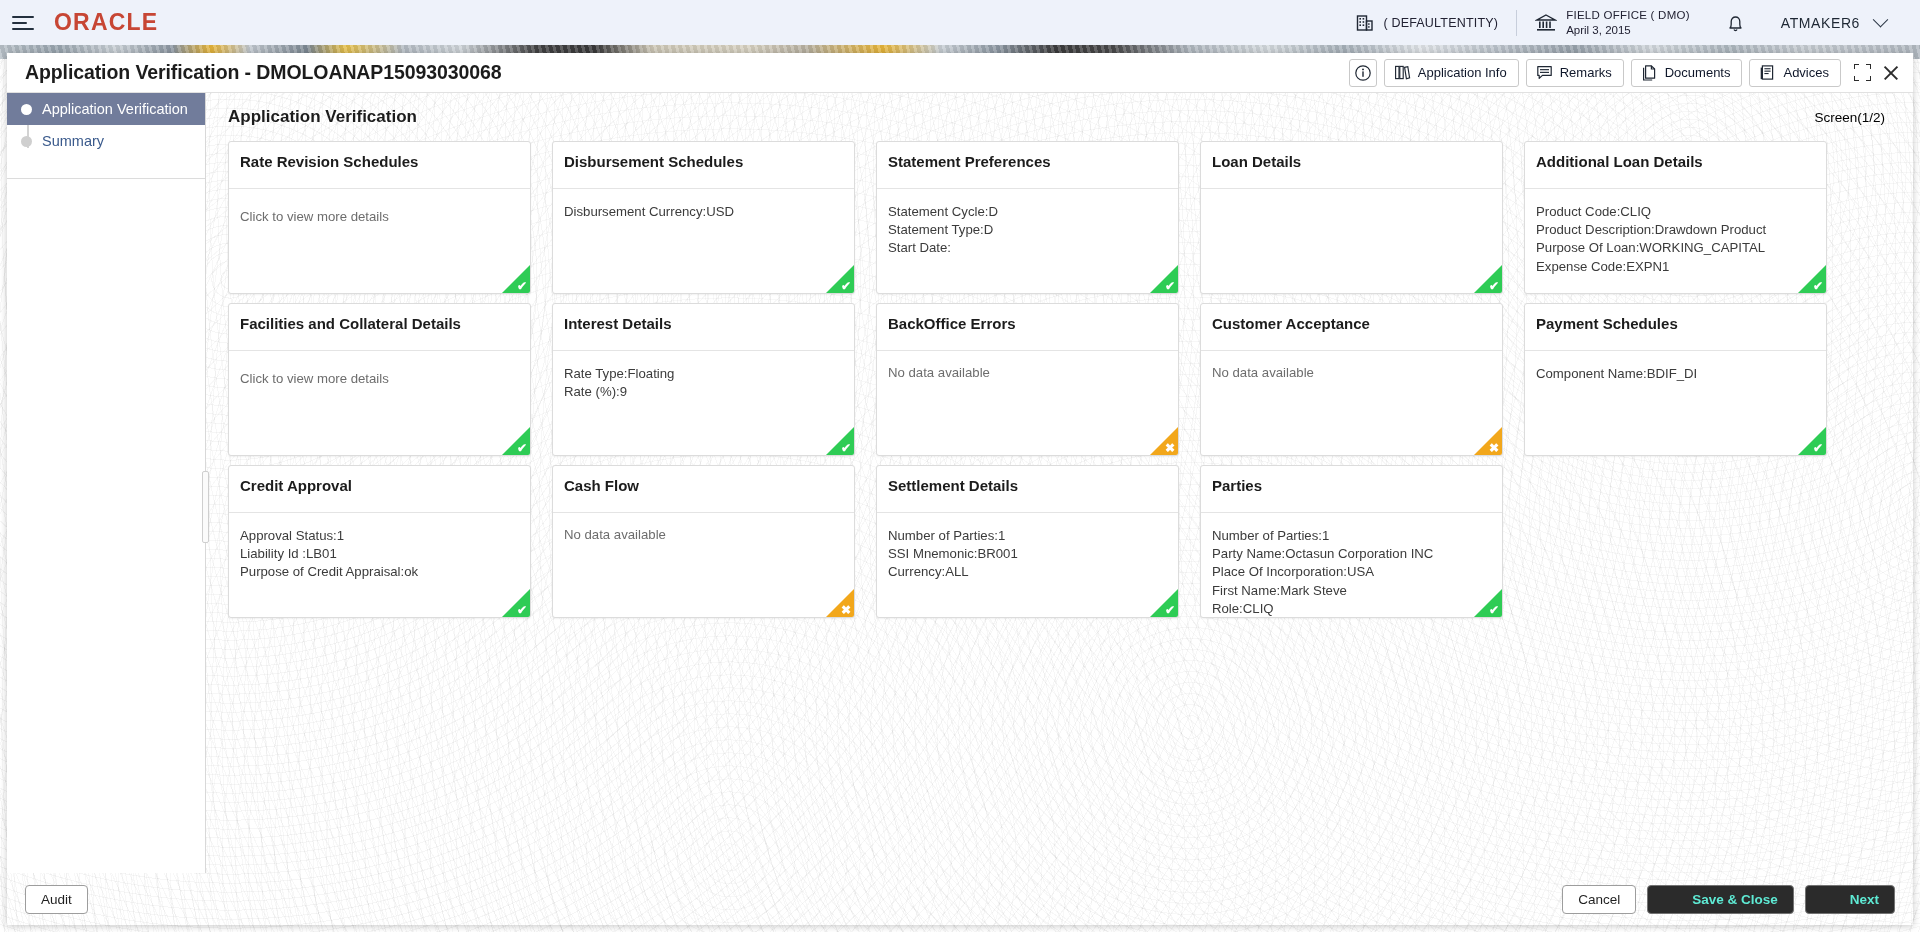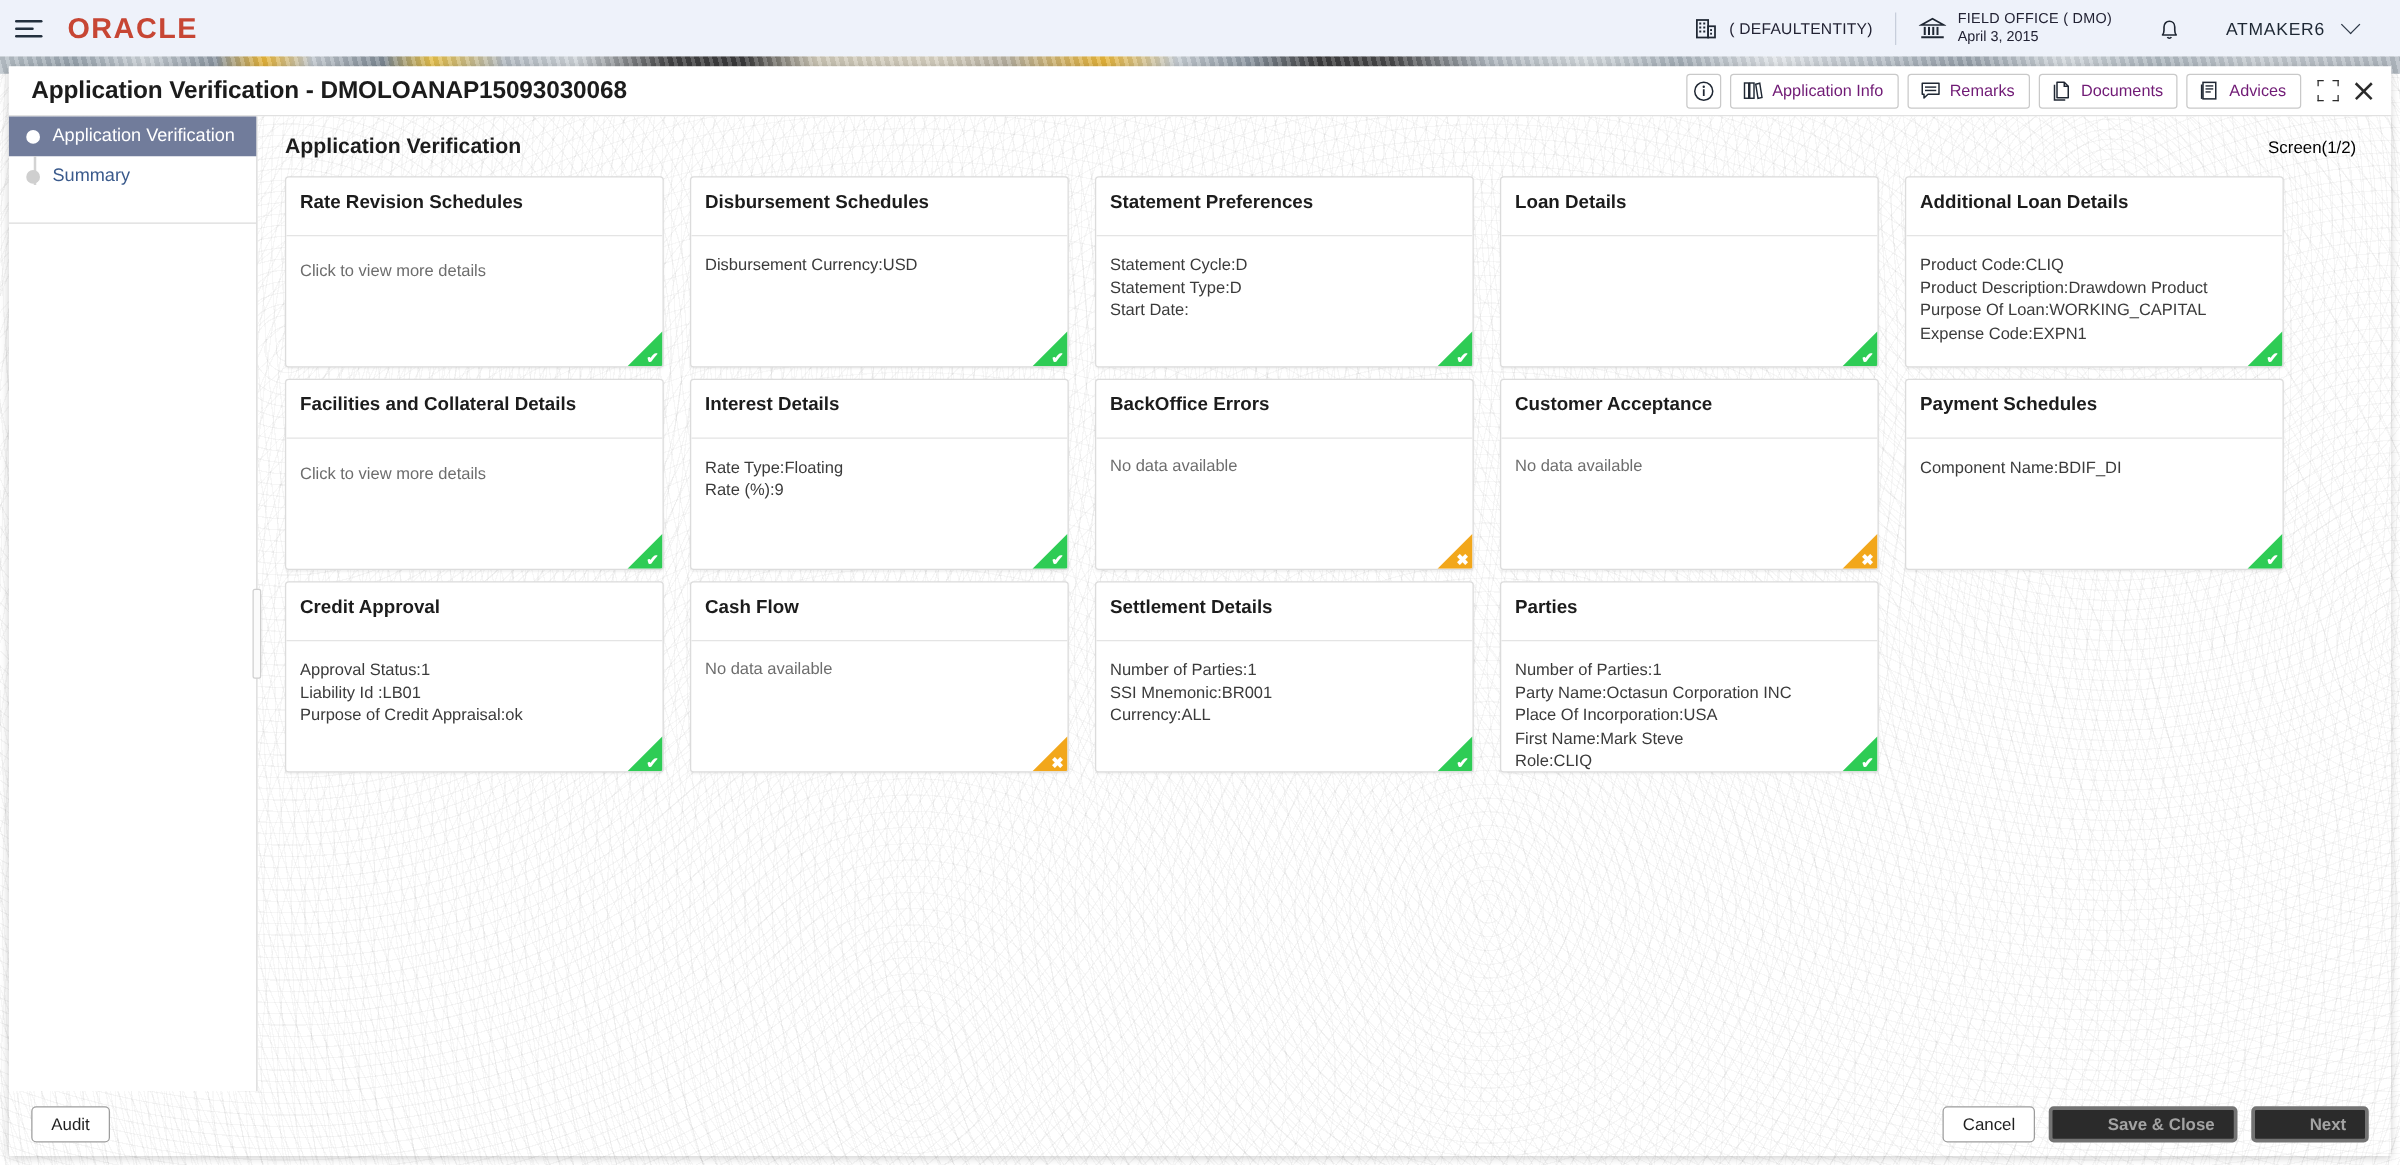--- a/index.html
+++ b/index.html
@@ -96,21 +96,21 @@
     font-size: 19.5px; font-weight: 700; color: #1c1c1c; letter-spacing: -.1px;
   }
   .modal-actions { margin-left: auto; display: flex; align-items: center; gap: 7px; }
   .icon-btn-round {
     width: 28px; height: 28px; border: 1px solid #c9c9c9; border-radius: 3px;
     background: #fff; display:flex; align-items:center; justify-content:center; cursor: pointer;
   }
   .act-btn {
     height: 28px; border: 1px solid #c9c9c9; border-radius: 3px; background: #fff;
     display: flex; align-items: center; gap: 7px; padding: 0 11px 0 9px;
-    font-size: 13px; color: #701a75; cursor: pointer; white-space: nowrap;
+    font-size: 13px; color: #0f172a; cursor: pointer; white-space: nowrap;
   }
   .win-ctl { display: flex; align-items: center; gap: 10px; margin-left: 6px; }
   .minmax {
     width: 17px; height: 17px; position: relative; cursor: pointer;
   }
   .minmax i { position:absolute; width:5px; height:5px; }
   .minmax i:nth-child(1){ left:0; top:0; border-left:1.8px solid #2b2b2b; border-top:1.8px solid #2b2b2b; }
   .minmax i:nth-child(2){ right:0; top:0; border-right:1.8px solid #2b2b2b; border-top:1.8px solid #2b2b2b; }
   .minmax i:nth-child(3){ left:0; bottom:0; border-left:1.8px solid #2b2b2b; border-bottom:1.8px solid #2b2b2b; }
   .minmax i:nth-child(4){ right:0; bottom:0; border-right:1.8px solid #2b2b2b; border-bottom:1.8px solid #2b2b2b; }
@@ -196,21 +196,21 @@
   
   .footer {
     height: 52px; background: transparent; display: flex; align-items: center;
     padding: 0 18px 0 18px; position: relative;
   }
   .btn {
     height: 29px; border-radius: 4px; font-size: 13.5px; padding: 0 15px;
     display: flex; align-items: center; justify-content: center; cursor: pointer; white-space: nowrap;
   }
   .btn-outline { background: #ffffff; border: 1px solid #9d9d9d; color: #1f1f1f; }
-  .btn-dark { background: #2b2b2b; border: 3px solid #737373; color: #a3a3a3; font-weight: 700; padding-left: 44px; }
+  .btn-dark { background: #2b2b2b; border: 1px solid #737373; color: #5eead4; font-weight: 700; padding-left: 44px; }
   .footer-right { margin-left: auto; display: flex; align-items: center; gap: 11px; }
 
   svg { display: block; }
 </style>
 </head>
 <body>
 
 <div class="swirl-bg"></div>
 
 <div class="topbar">

